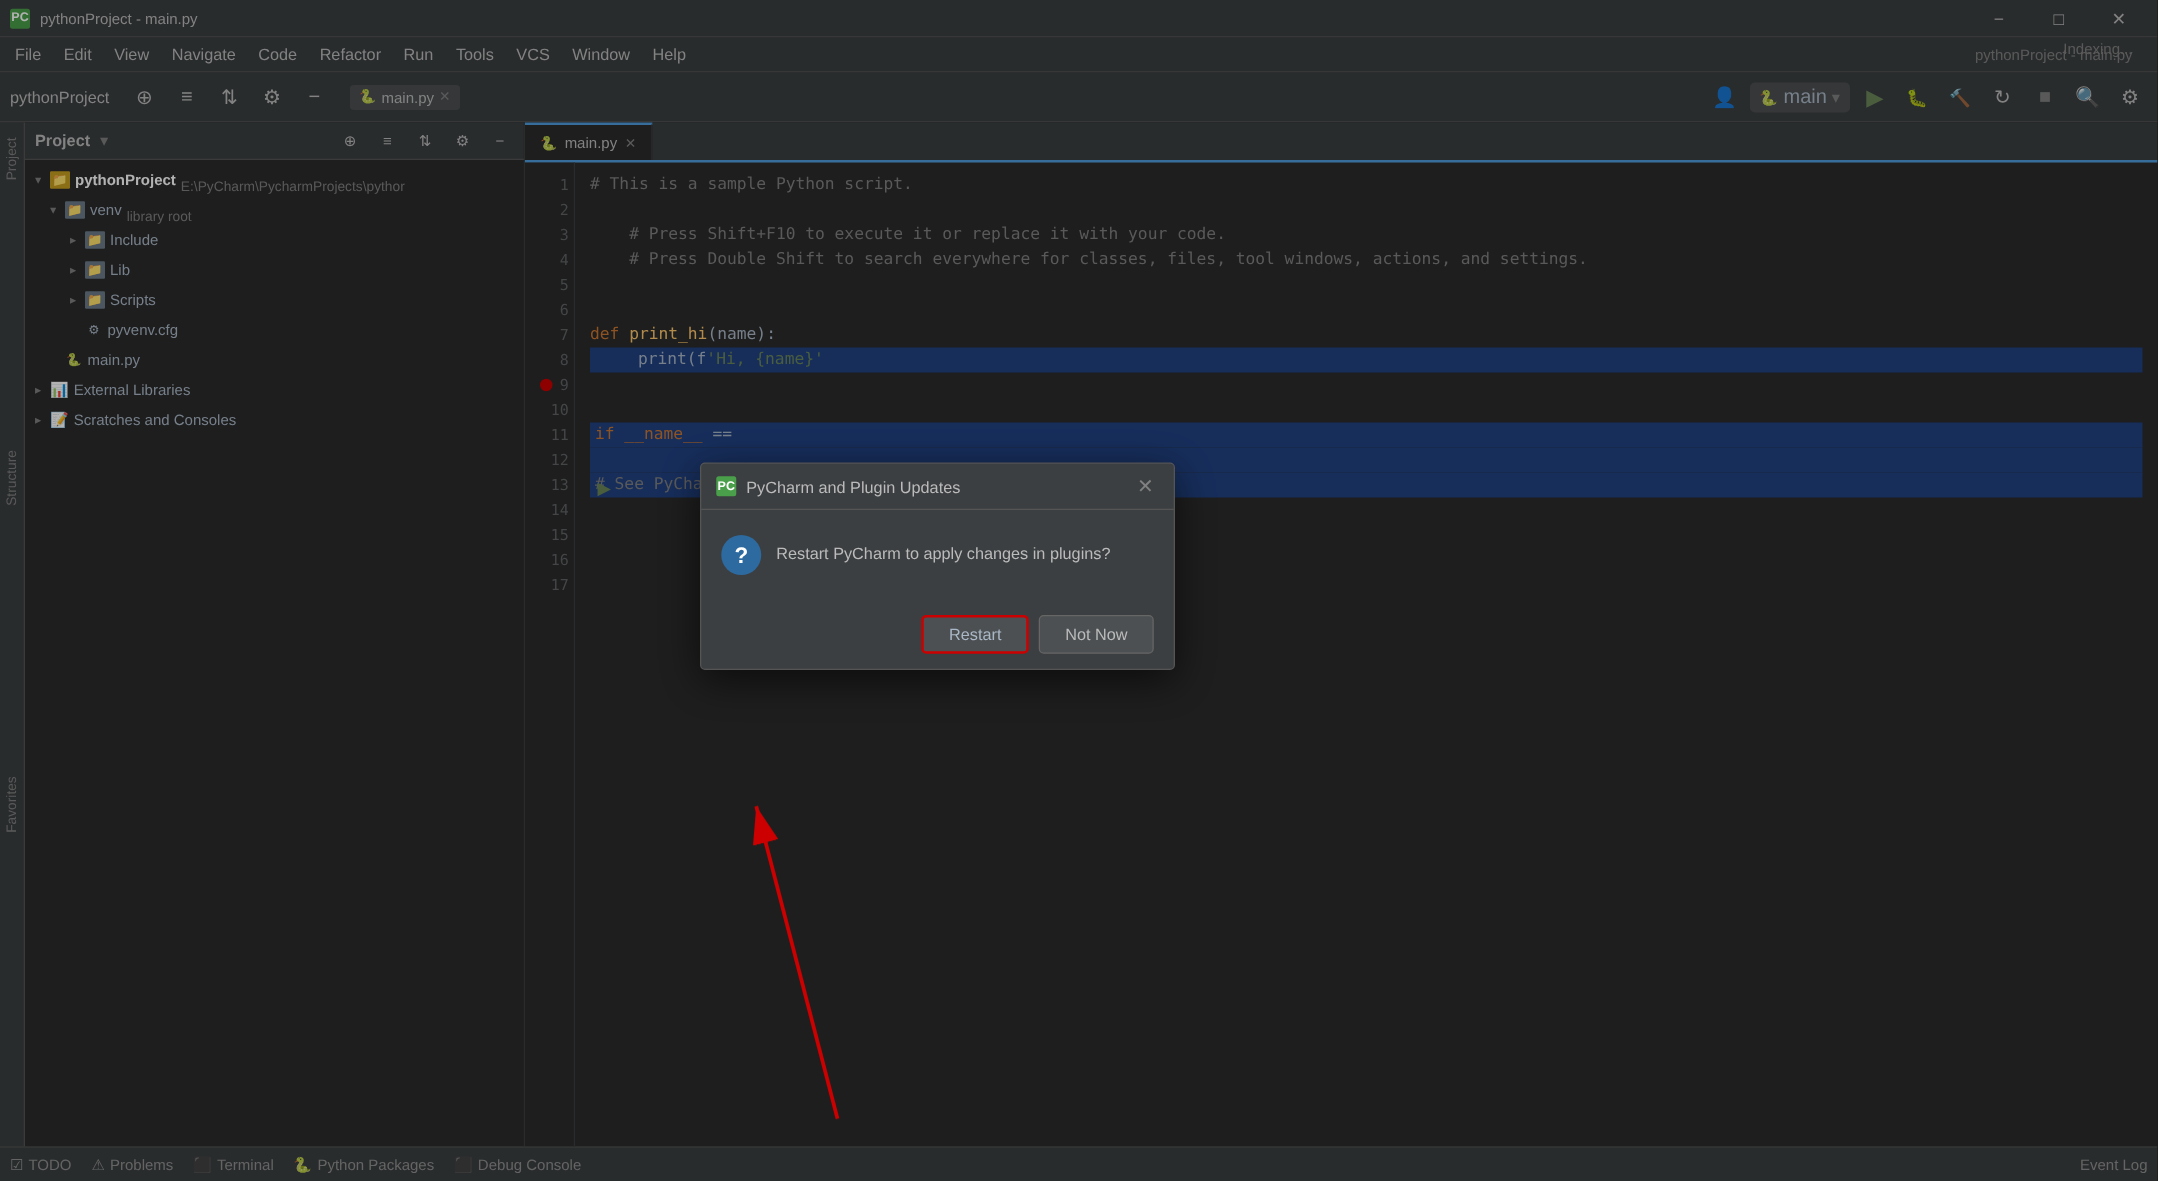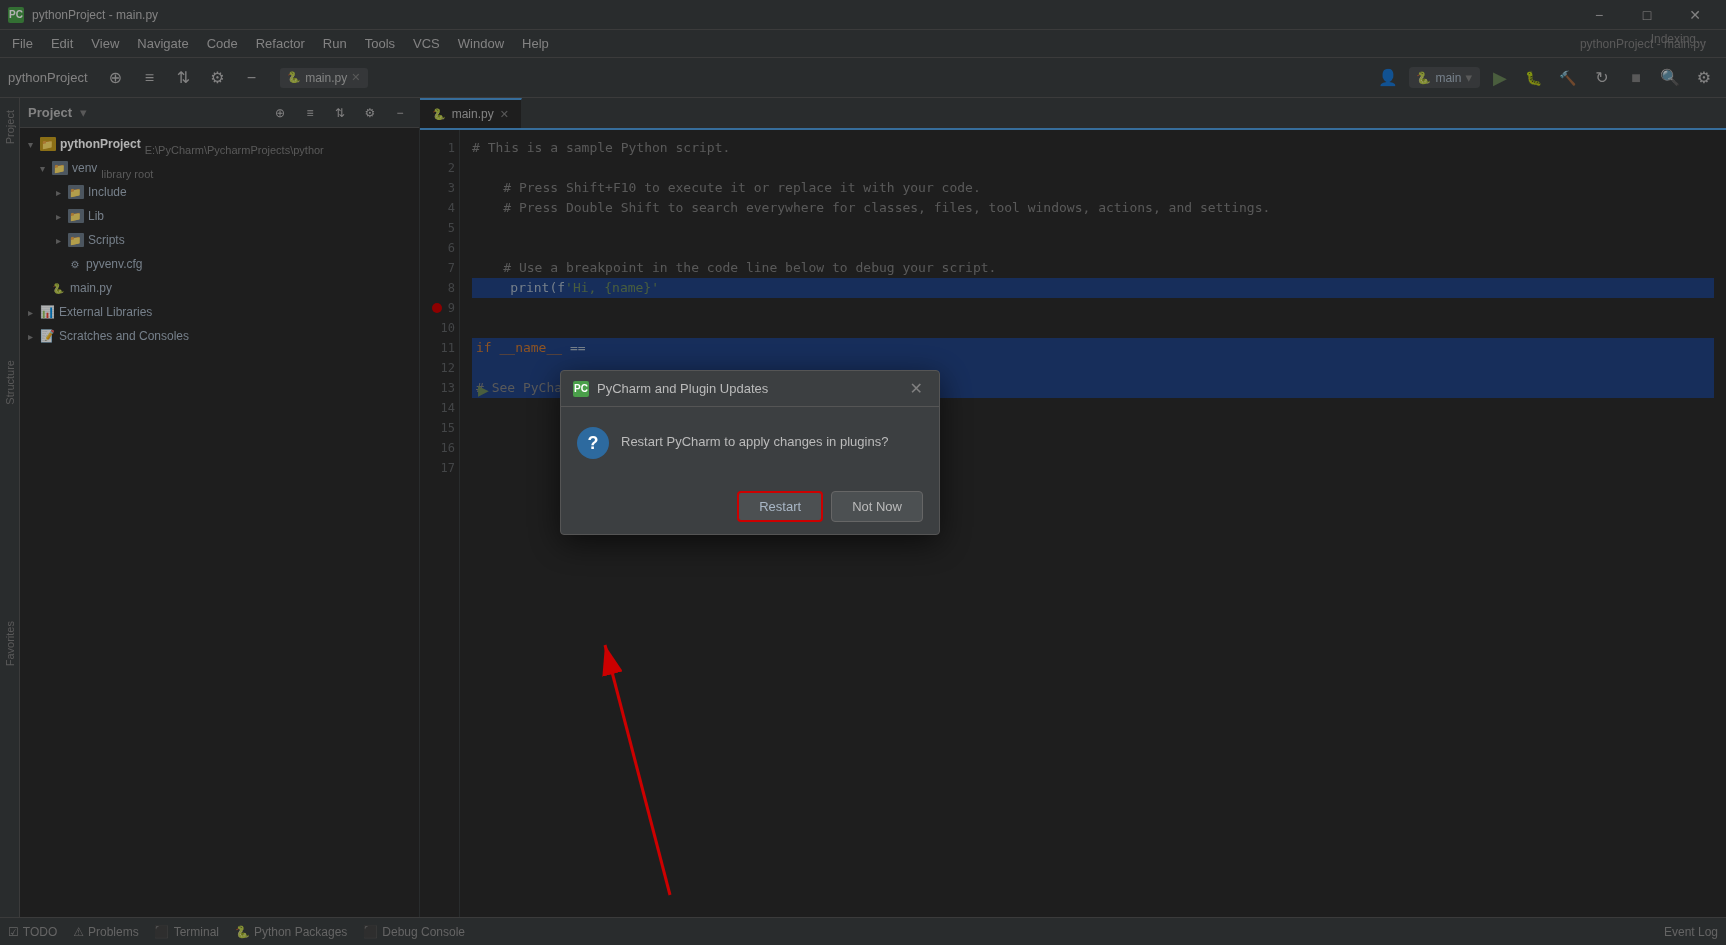--- a/index.html
+++ b/index.html
@@ -95,21 +95,21 @@
       display: flex; align-items: center; justify-content: center;
     }
     #run-config {
       display: flex; align-items: center; gap: 4px;
       background: #4c5052;
       border-radius: 4px;
       padding: 3px 8px;
       cursor: pointer;
       margin-left: auto;
     }
-    #run-config-name { color: #a9b7c6; font-size: 12px; }
+    #run-config-name { color: #a9b7c6; font-size: 16px; }
     #run-btn { color: #6a8759; font-size: 18px; cursor: pointer; }
     #debug-btn { color: #6a8759; font-size: 16px; cursor: pointer; }
 
     
     #main-layout {
       display: flex;
       height: calc(945px - 30px - 28px - 40px - 28px);
     }
 
     
@@ -565,21 +565,21 @@
         <div>16</div>
         <div>17</div>
       </div>
       <div id="code-area">
         <div class="code-line"><span class="comment"># This is a sample Python script.</span></div>
         <div class="code-line">&nbsp;</div>
         <div class="code-line"><span class="comment">    # Press Shift+F10 to execute it or replace it with your code.</span></div>
         <div class="code-line"><span class="comment">    # Press Double Shift to search everywhere for classes, files, tool windows, actions, and settings.</span></div>
         <div class="code-line">&nbsp;</div>
         <div class="code-line">&nbsp;</div>
-        <div class="code-line"><span class="comment">    # Use a breakpoint in the code line below to debug your script.</span></div>
+        <div class="code-line"><span class="kw">def </span><span class="fn">print_hi</span><span class="bracket">(</span><span class="param">name</span><span class="bracket">)</span><span style="color:#a9b7c6;">:</span></div>
         <div class="code-line highlighted" style="background:#214283;padding-left:7px;text-align:center;">
           <span style="color:#a9b7c6;">    print(f</span><span class="str">'Hi, {name}'</span>
         </div>
         <div class="code-line">&nbsp;</div>
         <div class="code-line">&nbsp;</div>
         <div class="code-line" style="background:#214283;padding-left:4px;">
           <span class="kw">if __name__</span><span style="color:#a9b7c6;"> ==</span>
         </div>
         <div class="code-line" style="background:#214283;">&nbsp;</div>
         <div class="code-line" style="background:#214283;padding-left:4px;"><span class="comment"># See PyCha</span><span style="color:#808080; font-size:11px;"></span><span style="color:#a9b7c6; font-size:11px;">ycharm/</span></div>

